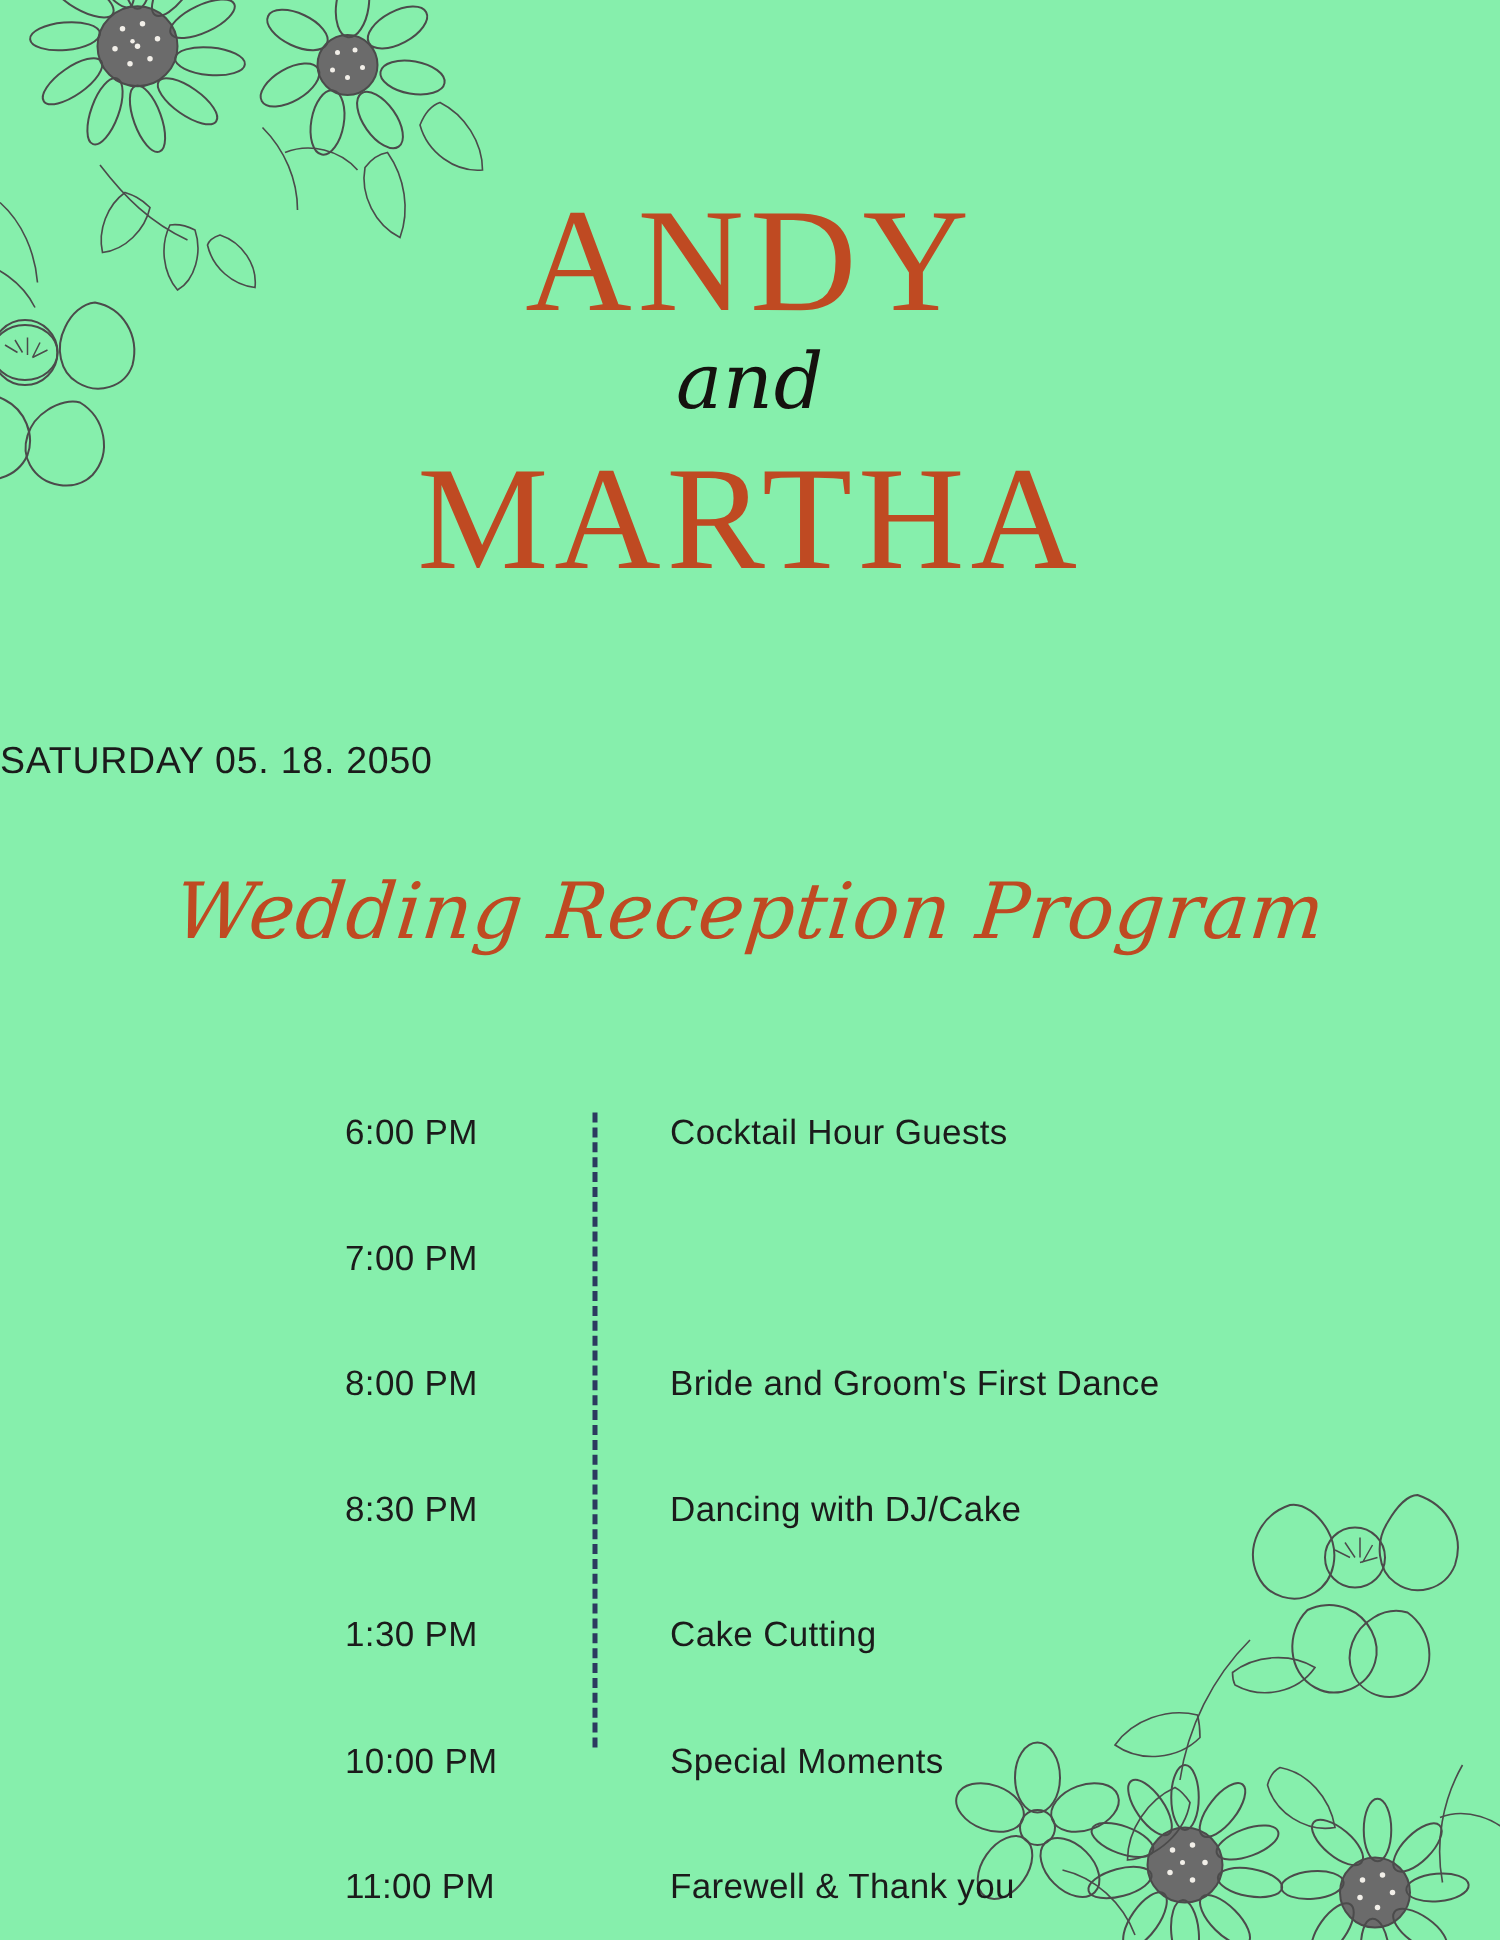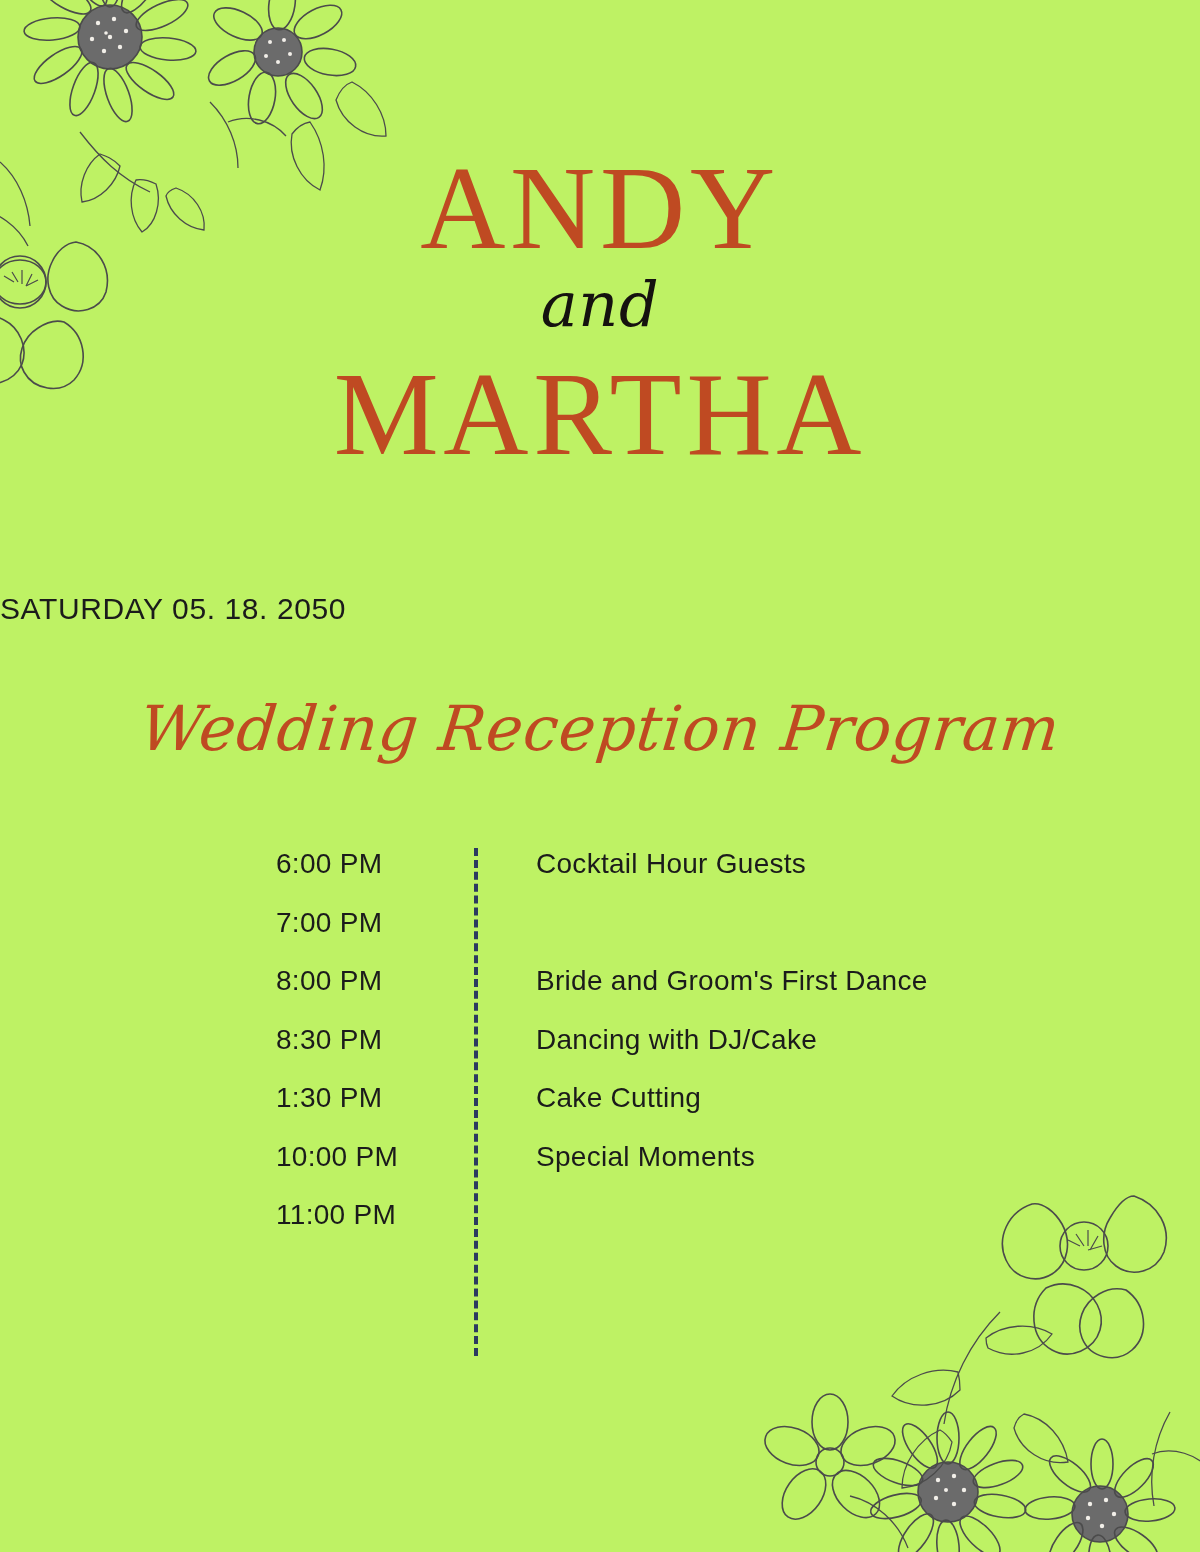--- a/index.html
+++ b/index.html
@@ -11,21 +11,21 @@
     height: 1552px;
     background: #f2efe9;
     font-family: "Liberation Sans", sans-serif;
     overflow: hidden;
     position: relative;
   }
   .page {
     position: relative;
     width: 1200px;
     height: 1552px;
-    background: #bef264;
+    background: #86efac;
     overflow: hidden;
   }
 
   
   .floral {
     position: absolute;
     pointer-events: none;
   }
   .floral-tl {
     top: -18px;
@@ -117,20 +117,21 @@
     left: 198px;
     top: 0;
     width: 0;
     height: 508px;
     border-left: 4px dashed #2c3a60;
   }
   .row {
     display: flex;
     align-items: baseline;
     height: 58.5px;
+    margin-top: 42px;
   }
   .row-time {
     width: 198px;
     font-size: 28px;
     color: #1b1b1b;
     letter-spacing: 0.01em;
   }
   .row-event {
     margin-left: 62px;
     font-size: 28px;
@@ -337,17 +338,18 @@
       <div class="row">
         <div class="row-time">1:30 PM</div>
         <div class="row-event">Cake Cutting</div>
       </div>
       <div class="row">
         <div class="row-time">10:00 PM</div>
         <div class="row-event">Special Moments</div>
       </div>
       <div class="row">
         <div class="row-time">11:00 PM</div>
+        <div class="row-event">Farewell &amp; Thank you</div>
       </div>
     </div>
   </div>
 
 </div>
 
 </body></html>

